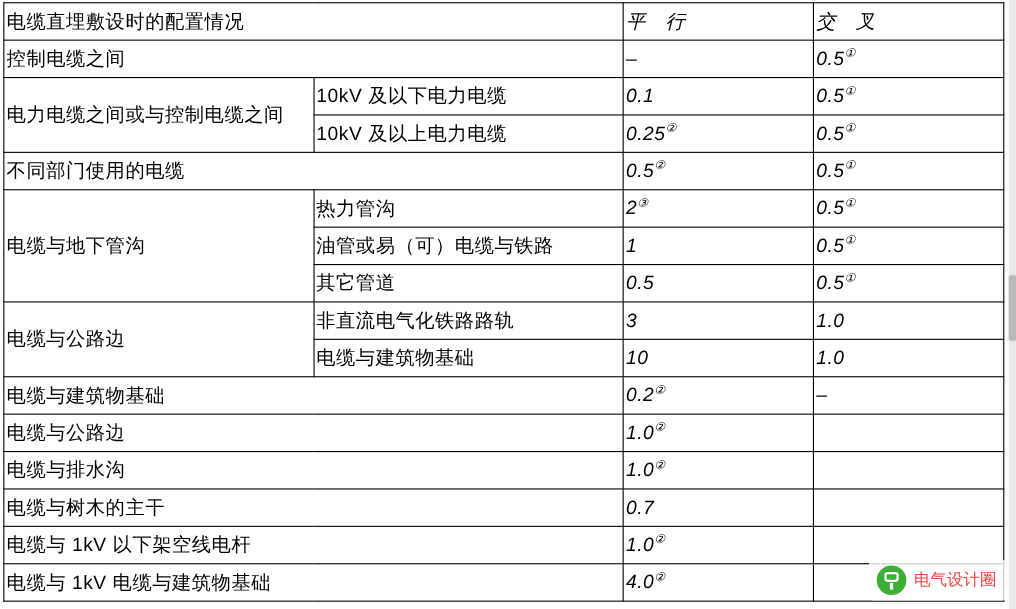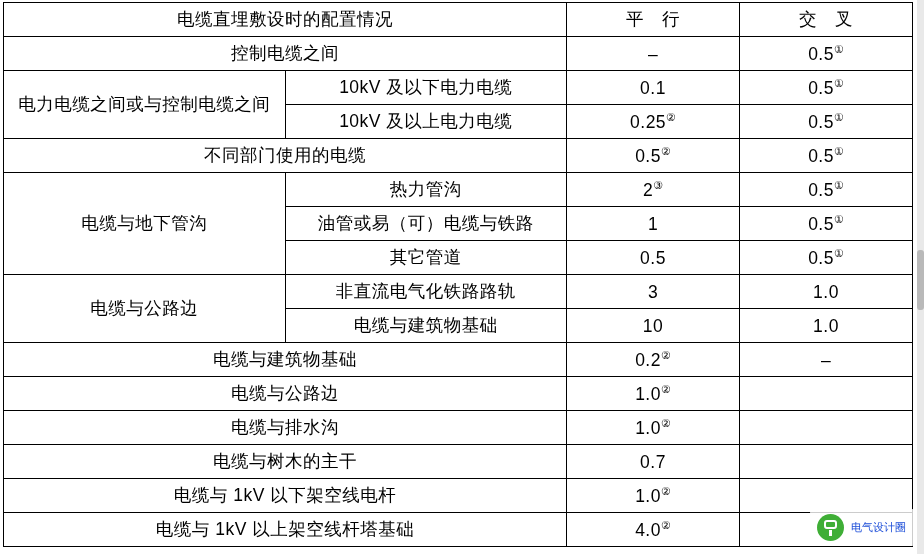--- a/index.html
+++ b/index.html
@@ -26,32 +26,32 @@
   table.spec {
     border-collapse: collapse;
     table-layout: fixed;
     width: 910px;
     margin-left: 3px;
     margin-top: 2px;
     background: #ffffff;
   }
   table.spec td {
     border: 1.6px solid #000000;
-    text-align: center;
+    text-align: left;
     vertical-align: middle;
     font-size: 17.5px;
     line-height: 1.1;
     padding: 3px 2px;
     font-family: "Liberation Sans", sans-serif;
     letter-spacing: 0.5px;
   }
   td.label-col { width: 284px; }
   td.sub-col   { width: 284px; }
   td.span2     { }
-  td.num-col   { width: 168px; font-family: "Liberation Serif", serif; font-size: 18px; letter-spacing: 0; }
+  td.num-col   { width: 168px; font-family: "Liberation Serif", serif; font-size: 18px; letter-spacing: 0; font-style: italic; }
   td.head {
     font-weight: normal;
     letter-spacing: 4px;
   }
   td.head-num {
     letter-spacing: 8px;
     font-family: "Liberation Sans", sans-serif;
     font-size: 17.5px;
   }
   sup.note {
@@ -96,22 +96,22 @@
   #watermark .wm-logo::after {
     content: "";
     position: absolute;
     left: 12px;
     top: 16px;
     width: 3px;
     height: 6px;
     background: #ffffff;
   }
   #watermark .wm-text {
-    font-size: 11px;
-    color: #1d4ed8;
+    font-size: 15px;
+    color: #ef4444;
     font-family: "Liberation Sans", sans-serif;
     white-space: nowrap;
   }
   
   #edge-strip {
     position: absolute;
     right: 0;
     top: 0;
     width: 7px;
     height: 554px;
@@ -218,21 +218,21 @@
         <td class="num-col"><span></span><sup class="note"></sup></td>
       </tr>
 
       <tr class="r-n">
         <td class="span2" colspan="2">电缆与 1kV 以下架空线电杆</td>
         <td class="num-col"><span>1.0</span><sup class="note">②</sup></td>
         <td class="num-col"><span></span><sup class="note"></sup></td>
       </tr>
 
       <tr class="r-n">
-        <td class="span2" colspan="2">电缆与 1kV 以上架空线杆塔基础</td>
+        <td class="span2" colspan="2">电缆与 1kV 电缆与建筑物基础</td>
         <td class="num-col"><span>4.0</span><sup class="note">②</sup></td>
         <td class="num-col"><span></span><sup class="note"></sup></td>
       </tr>
     </tbody>
   </table>
 
   <div id="edge-strip">
     <div id="edge-thumb"></div>
   </div>
 

